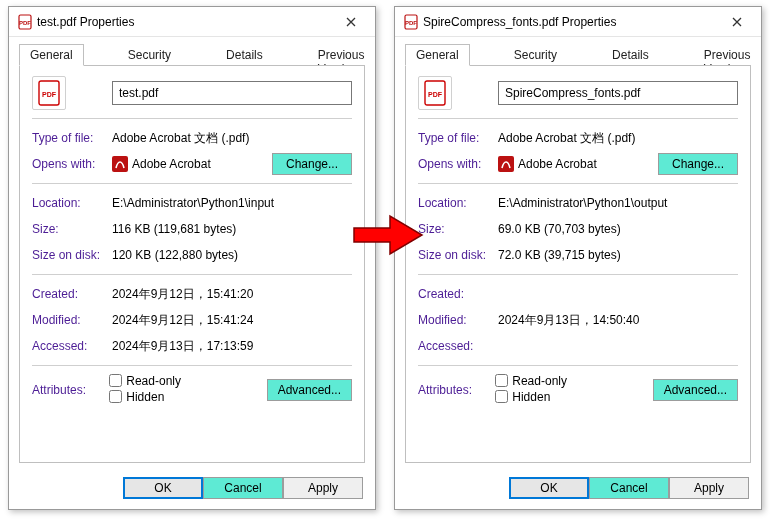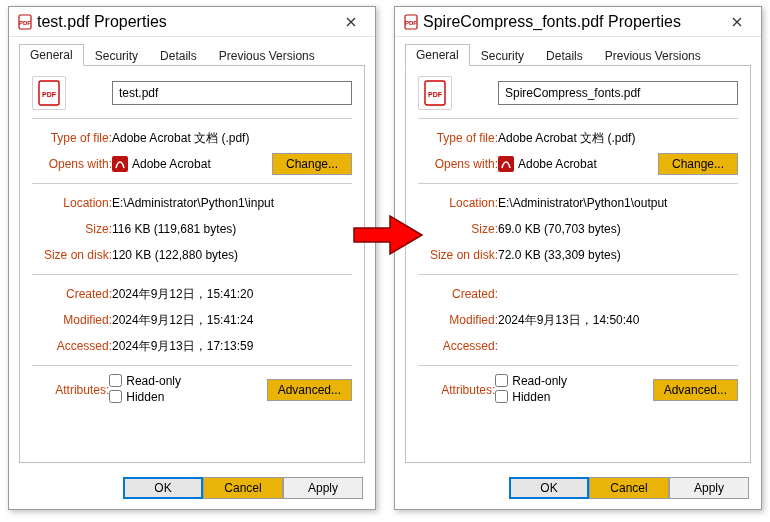--- a/index.html
+++ b/index.html
@@ -32,42 +32,43 @@
     align-items: center;
     height: 30px;
     padding: 0 4px 0 8px;
     border-bottom: 1px solid #e5e5e5;
   }
   .titlebar .title-text {
     flex: 1 1 auto;
     white-space: nowrap;
     overflow: hidden;
     text-overflow: ellipsis;
-    font-size: 16px;
+    font-size: 12px;
   }
   .close-btn {
     width: 40px;
     height: 28px;
     display: flex;
     align-items: center;
     justify-content: center;
     font-size: 14px;
     color: #333;
     user-select: none;
   }
 
   .client {
     padding: 6px 10px 0 10px;
   }
 
   .tabs {
     display: flex;
-    align-items: flex-end;
+    align-items: flex-start;
     height: 22px;
     position: relative;
+    gap: 33px;
   }
   .tab {
     padding: 3px 10px;
     font-size: 12px;
     border: 1px solid transparent;
     border-bottom: none;
     margin-right: 0;
     color: #222;
     position: relative;
     top: 1px;
@@ -82,21 +83,21 @@
     border: 1px solid #bfbfbf;
     background: #fff;
     padding: 10px 12px 8px 12px;
     min-height: 398px;
     position: relative;
   }
 
   .hr { border: none; border-top: 1px solid #cfcfcf; margin: 8px 0; }
 
   .row { display: flex; align-items: center; min-height: 22px; margin-bottom: 4px; }
-  .label-col { width: 80px; color: #c2410c; text-align: right; }
+  .label-col { width: 80px; color: #4c1d95; }
   .value-col { flex: 1 1 auto; }
 
   .icon-cell { width: 80px; display: flex; align-items: center; }
   .icon-box {
     width: 34px; height: 34px;
     border: 1px solid #d0d0d0;
     border-radius: 2px;
     display: flex; align-items: center; justify-content: center;
   }
 
@@ -114,21 +115,21 @@
     display: inline-flex;
     width: 16px; height: 16px;
     vertical-align: middle;
     margin-right: 4px;
   }
 
   .btn {
     height: 22px;
     min-width: 80px;
     border: 1px solid #9c9c9c;
-    background: #eab308;
+    background: #5eead4;
     font-family: inherit;
     font-size: 12px;
     padding: 0 10px;
     cursor: pointer;
     text-align: center;
   }
 
   .checkbox { display: inline-flex; align-items: flex-start; margin-right: 14px; }
   .checkbox input { margin: 0 4px 0 0; }
 
@@ -347,21 +348,21 @@
         <div class="row">
           <div class="label-col">Location:</div>
           <div class="value-col">E:\Administrator\Python1\output</div>
         </div>
         <div class="row">
           <div class="label-col">Size:</div>
           <div class="value-col">69.0 KB (70,703 bytes)</div>
         </div>
         <div class="row">
           <div class="label-col">Size on disk:</div>
-          <div class="value-col">72.0 KB (33,309 bytes)</div>
+          <div class="value-col">72.0 KB (39,715 bytes)</div>
         </div>
         <hr class="hr">
 
         <div class="row">
           <div class="label-col">Created:</div>
         </div>
         <div class="row">
           <div class="label-col">Modified:</div>
           <div class="value-col">2024年9月13日，14:50:40</div>
         </div>

